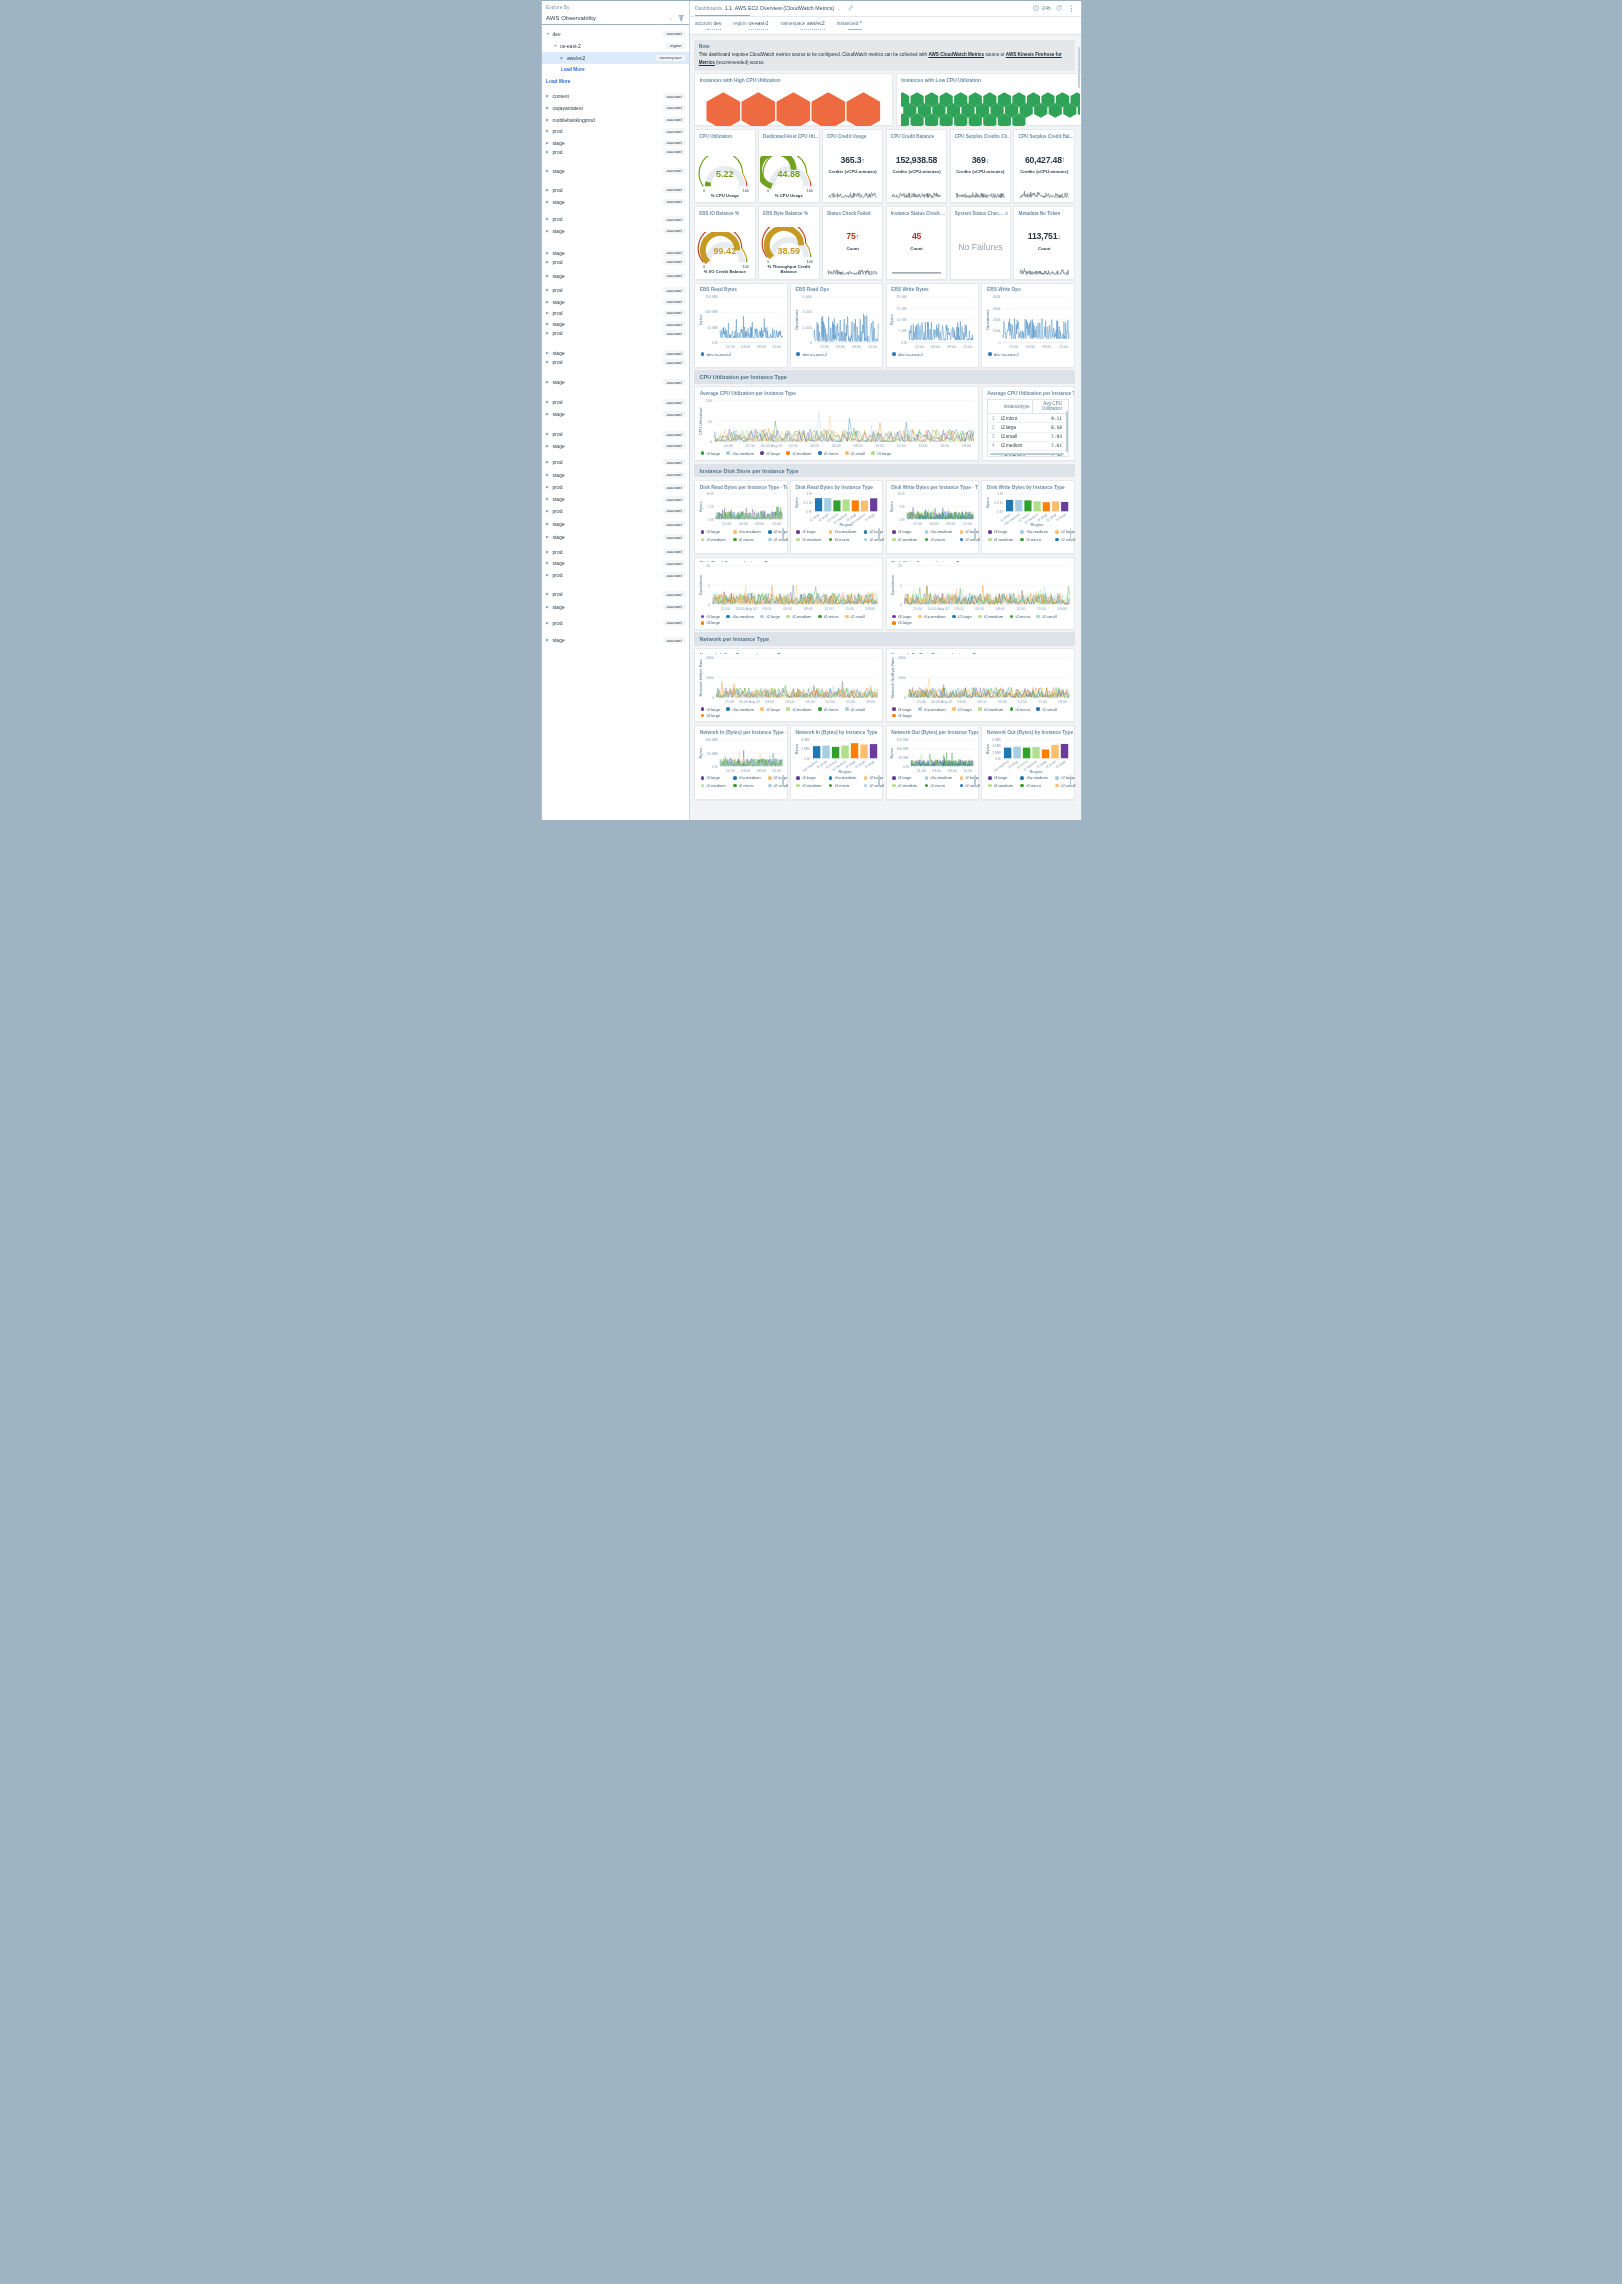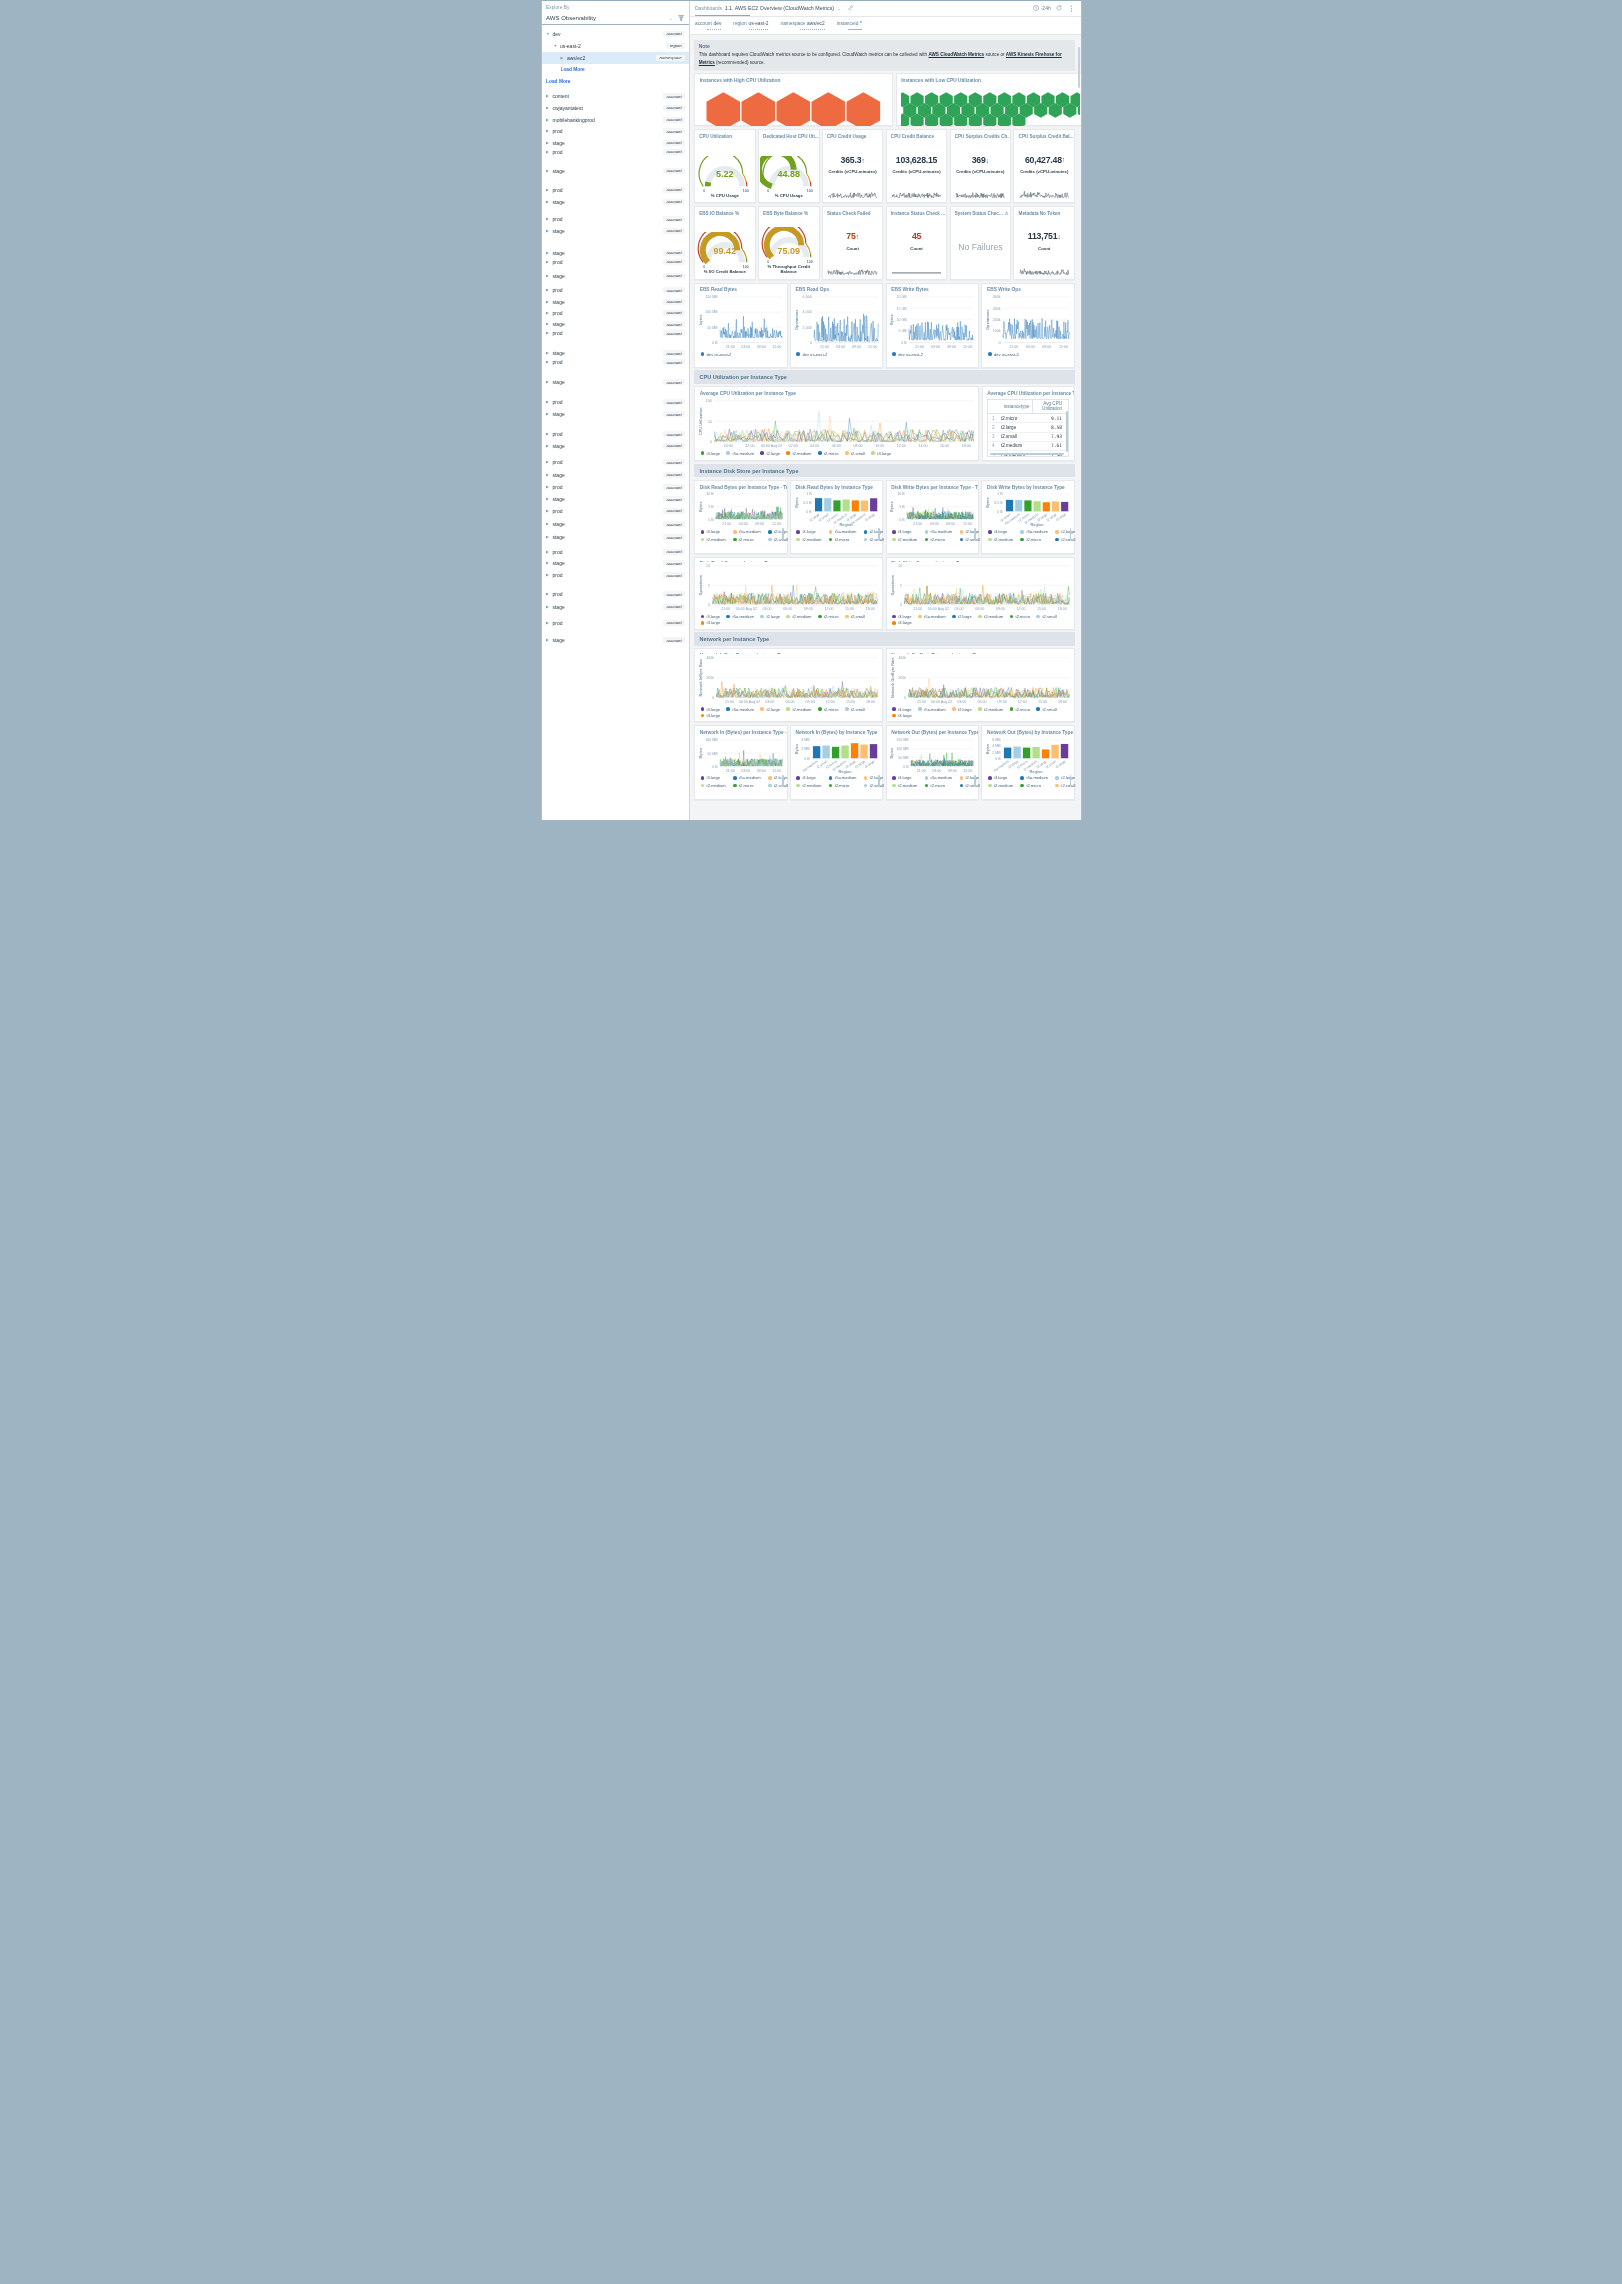--- a/index.html
+++ b/index.html
@@ -478,21 +478,21 @@
             </div>
             <div class="k-spark"><svg width="51" height="10" viewBox="0 0 112 22">
                 <path d="M2.0,14.2L3.1,14.3L4.2,14.2L5.2,12.0L6.3,13.9L7.4,16.9L8.5,11.8L9.6,10.6L10.6,8.7L11.7,8.4L12.8,16.4L13.9,16.2L15.0,6.3L16.0,14.5L17.1,12.3L18.2,15.6L19.3,14.3L20.4,12.4L21.4,12.3L22.5,7.4L23.6,16.7L24.7,10.4L25.8,12.2L26.8,10.7L27.9,14.4L29.0,11.0L30.1,8.0L31.2,12.4L32.2,16.9L33.3,16.2L34.4,16.7L35.5,16.3L36.6,13.5L37.6,16.0L38.7,15.1L39.8,12.3L40.9,10.0L42.0,13.3L43.0,16.3L44.1,13.2L45.2,12.6L46.3,11.9L47.4,16.8L48.4,14.6L49.5,11.8L50.6,14.4L51.7,6.1L52.8,16.8L53.8,16.5L54.9,15.8L56.0,12.0L57.1,17.0L58.2,6.9L59.2,15.9L60.3,6.3L61.4,12.0L62.5,12.0L63.6,9.3L64.6,11.3L65.7,14.3L66.8,9.4L67.9,6.3L69.0,11.3L70.0,14.7L71.1,6.4L72.2,7.7L73.3,17.0L74.4,16.2L75.4,13.3L76.5,10.0L77.6,14.5L78.7,17.0L79.8,16.6L80.8,16.6L81.9,14.8L83.0,13.1L84.1,8.1L85.2,12.0L86.2,11.0L87.3,6.7L88.4,16.0L89.5,12.5L90.6,13.3L91.6,16.4L92.7,7.9L93.8,14.2L94.9,9.9L96.0,16.6L97.0,8.9L98.1,5.6L99.2,8.4L100.3,13.8L101.4,9.4L102.4,11.4L103.5,11.9L104.6,6.4L105.7,6.9L106.8,14.2L107.8,16.1L108.9,16.8L110.0,15.6" fill="none" stroke="#2c3e50" stroke-width="0.9"></path>
               </svg></div>
           </div>
           <div class="kpi-card panel">
             <div class="k-title">
               <span>CPU Credit Balance</span>
             </div>
             <div class="k-body">
-              <div class="k-num">103,628.15</div>
+              <div class="k-num">152,938.58</div>
               <div class="k-unit">Credits (vCPU-minutes)</div>
             </div>
             <div class="k-spark"><svg width="51" height="10" viewBox="0 0 112 22">
                 <path d="M2.0,16.4L3.1,10.9L4.2,14.1L5.2,11.7L6.3,9.0L7.4,15.8L8.5,15.1L9.6,14.6L10.6,13.6L11.7,15.3L12.8,10.2L13.9,15.9L15.0,16.0L16.0,15.3L17.1,16.9L18.2,16.8L19.3,10.2L20.4,6.4L21.4,11.4L22.5,12.7L23.6,13.4L24.7,8.8L25.8,12.4L26.8,13.1L27.9,7.6L29.0,6.6L30.1,16.6L31.2,14.5L32.2,11.6L33.3,16.6L34.4,9.9L35.5,12.7L36.6,16.3L37.6,12.6L38.7,6.7L39.8,16.5L40.9,7.3L42.0,16.0L43.0,17.0L44.1,16.9L45.2,15.5L46.3,8.0L47.4,11.9L48.4,15.6L49.5,12.4L50.6,6.4L51.7,14.9L52.8,9.3L53.8,15.4L54.9,9.7L56.0,15.8L57.1,14.0L58.2,16.3L59.2,10.9L60.3,8.4L61.4,14.4L62.5,10.2L63.6,14.5L64.6,17.0L65.7,15.2L66.8,10.4L67.9,9.2L69.0,8.0L70.0,14.7L71.1,12.9L72.2,10.0L73.3,16.8L74.4,10.0L75.4,11.9L76.5,11.0L77.6,13.2L78.7,8.1L79.8,16.6L80.8,6.6L81.9,16.9L83.0,10.9L84.1,13.4L85.2,7.9L86.2,12.2L87.3,12.0L88.4,16.7L89.5,11.9L90.6,16.0L91.6,14.2L92.7,17.0L93.8,16.8L94.9,6.1L96.0,11.3L97.0,9.8L98.1,8.6L99.2,14.8L100.3,6.1L101.4,14.4L102.4,13.1L103.5,9.0L104.6,15.6L105.7,11.9L106.8,12.2L107.8,14.6L108.9,11.6L110.0,12.9" fill="none" stroke="#2c3e50" stroke-width="0.9"></path>
               </svg></div>
           </div>
           <div class="kpi-card panel">
             <div class="k-title">
               <span>CPU Surplus Credits Ch...</span>
             </div>
@@ -533,21 +533,21 @@
                 <text x="18" y="78" font-size="8" fill="#33424f" text-anchor="middle">0</text>
                 <text x="110" y="78" font-size="8" fill="#33424f" text-anchor="middle">100</text>
               </svg>
             </div>
             <div class="k-sub">% I/O Credit Balance</div>
           </div>
           <div class="kpi-card panel">
             <div class="k-title">
               <span>EBS Byte Balance %</span>
             </div>
-            <div style="position: absolute; left: 0px; right: 0px; top: 39px; text-align: center; font-size: 9px; font-weight: bold; color: rgb(197, 154, 35);">75.09</div>
+            <div style="position: absolute; left: 0px; right: 0px; top: 39px; text-align: center; font-size: 9px; font-weight: bold; color: rgb(197, 154, 35);">38.59</div>
             <div class="k-body" style="justify-content: flex-end;">
               <svg width="58" height="37" viewBox="0 0 128 80">
                 <path d="M26 66 A38 38 0 1 1 102 66" fill="none" stroke="#e8ebee" stroke-width="13"></path>
                 <path d="M26 66 A38 38 0 1 1 90.94592347745632 39.20602291657566" fill="none" stroke="#c59a23" stroke-width="13"></path>
                 <path d="M16 66 A48 48 0 1 1 100.98463565323789 35.4036484920629" fill="none" stroke="#c4422b" stroke-width="2.6"></path>
                 <path d="M100.98463565323789 35.4036484920629 A48 48 0 0 1 111.4090403485666 58.49114567806891" fill="none" stroke="#c59a23" stroke-width="2.6"></path>
                 <path d="M111.4090403485666 58.49114567806891 A48 48 0 0 1 112 66" fill="none" stroke="#61991f" stroke-width="2.6"></path>
                 <text x="18" y="78" font-size="8" fill="#33424f" text-anchor="middle">0</text>
                 <text x="110" y="78" font-size="8" fill="#33424f" text-anchor="middle">100</text>
               </svg>

